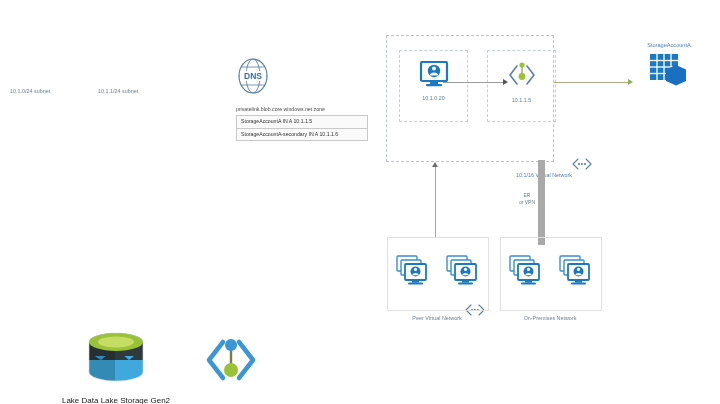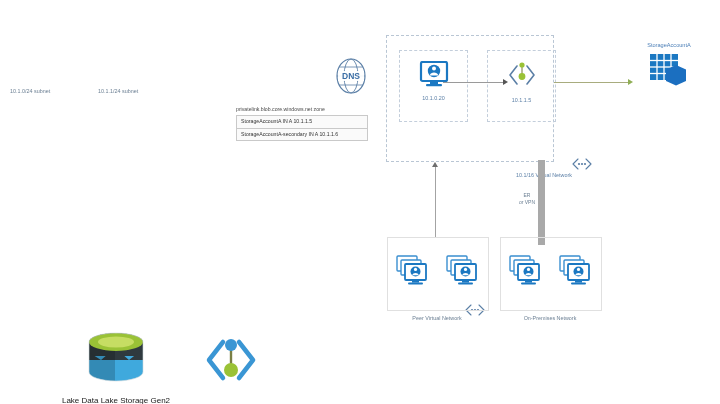--- a/index.html
+++ b/index.html
@@ -59,21 +59,21 @@
     top: 334px;
   }
 
   
   #dns-group {
     position: absolute;
     left: 236px;
     top: 56px;
     width: 132px;
   }
-  #dns-icon-wrap { text-align: right; }
+  #dns-icon-wrap { text-align: left; }
   #dns-zone-label {
     font-size: 5.2px;
     color: #4a4a4a;
     margin-top: 6px;
     margin-bottom: 3px;
     white-space: nowrap;
   }
   .dns-row {
     border: 0.6px solid #c9c9c9;
     background: #fafafa;

